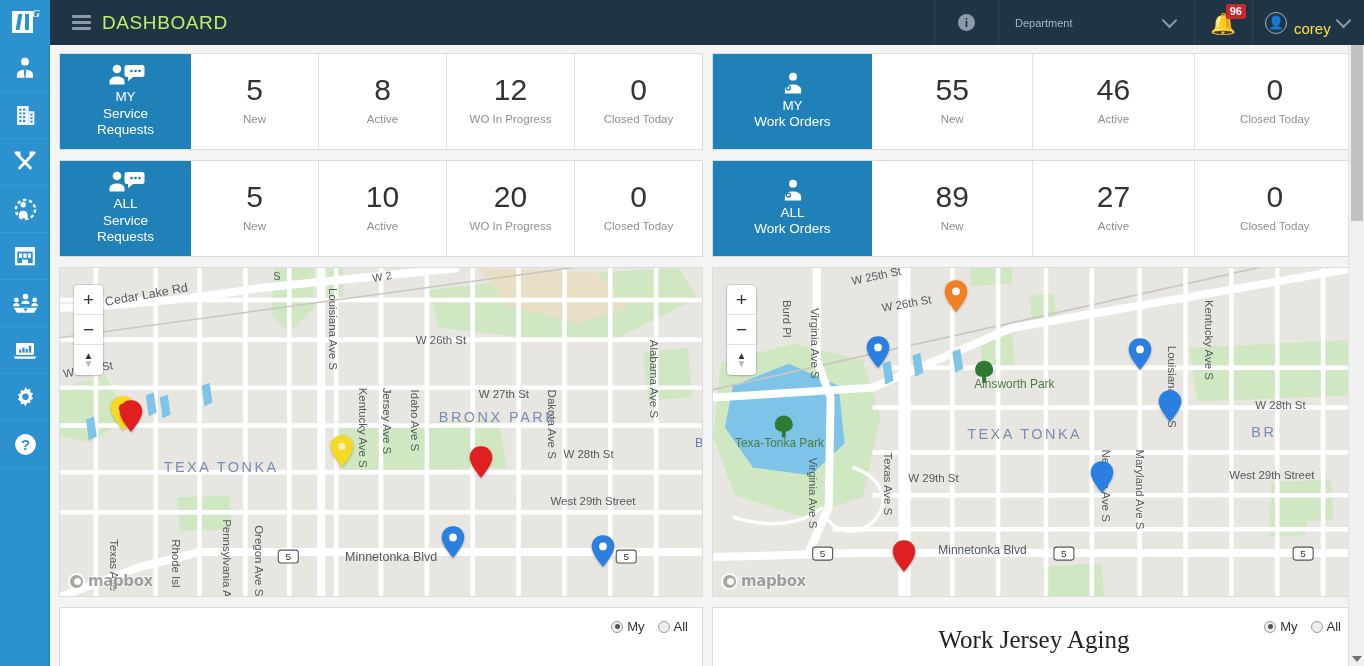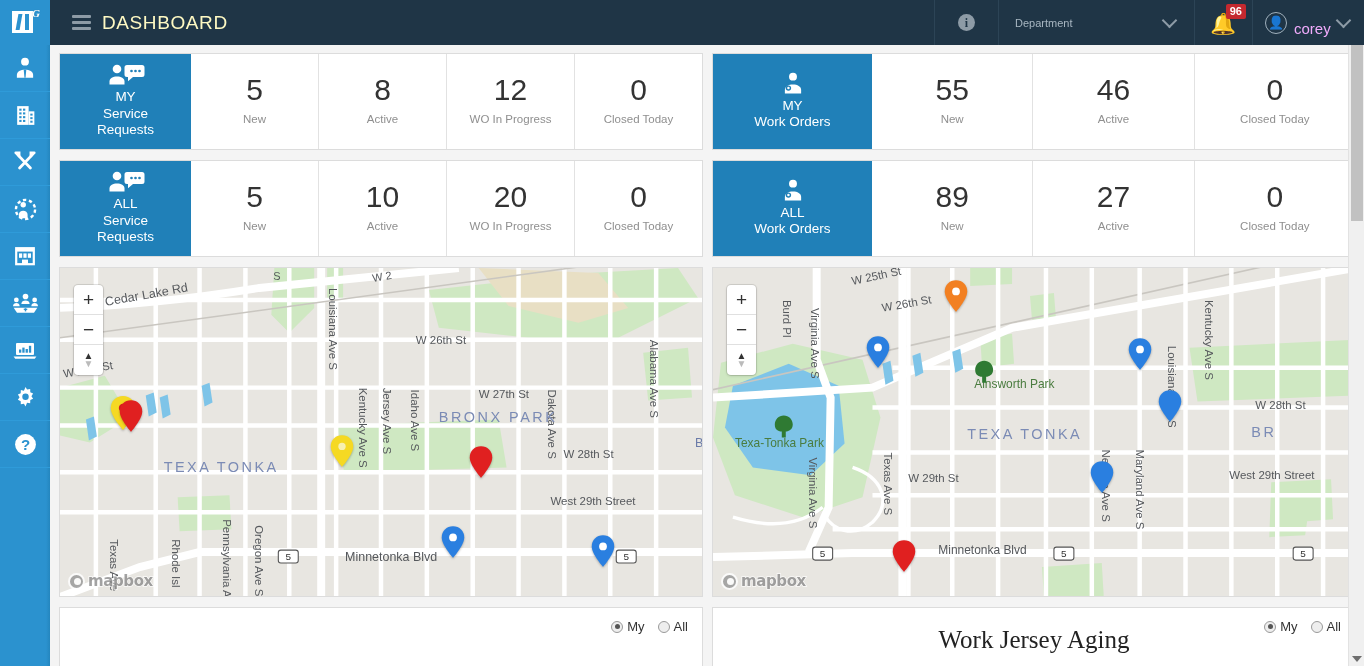--- a/index.html
+++ b/index.html
@@ -44,21 +44,21 @@
     font-family: "Liberation Serif", serif;
     text-shadow: 0 0 1px rgba(0,0,0,.2);
   }
   .hamburger {
     width: 34px; display: flex; flex-direction: column; justify-content: center;
     align-items: center; gap: 3px; margin-left: 14px; cursor: pointer;
   }
   .hamburger span { display: block; width: 19px; height: 3px; background: #8d9ba6; border-radius: 1px; }
   .dash-title {
     display: flex; align-items: center;
-    color: #fef9c3; font-size: 19px; letter-spacing: .6px;
+    color: #bef264; font-size: 19px; letter-spacing: .6px;
     margin-left: 4px; font-weight: normal;
   }
   .topbar-spacer { flex: 1 1 auto; }
 
   .tb-cell {
     display: flex; align-items: center; height: 45px;
     border-left: 1px solid #2c4456;
     color: #9fb0bc; font-size: 14px;
     position: relative;
   }
@@ -85,21 +85,21 @@
     padding: 1px 4px 2px; border-radius: 2px; line-height: 1.1;
     min-width: 20px; text-align: center;
   }
   .tb-user { width: 112px; padding: 0 12px; gap: 7px; cursor: pointer; }
   .avatar-ic {
     width: 22px; height: 22px; border-radius: 50%;
     border: 1.5px solid #9fb0bc; color: #9fb0bc;
     display: flex; align-items: center; justify-content: center;
     font-size: 13px; line-height: 1;
   }
-  .tb-user .uname { font-size: 15px; color: #f0abfc; flex: 1; margin-top: 12px; }
+  .tb-user .uname { font-size: 15px; color: #fde047; flex: 1; margin-top: 12px; }
 
   
   .rail {
     position: absolute; left: 0; top: 45px;
     width: 50px; height: 621px;
     background: linear-gradient(to right, #2b92cf 0%, #2b92cf 92%, #2486be 100%);
     z-index: 20;
   }
   .rail-item {
     height: 47px; width: 50px;

